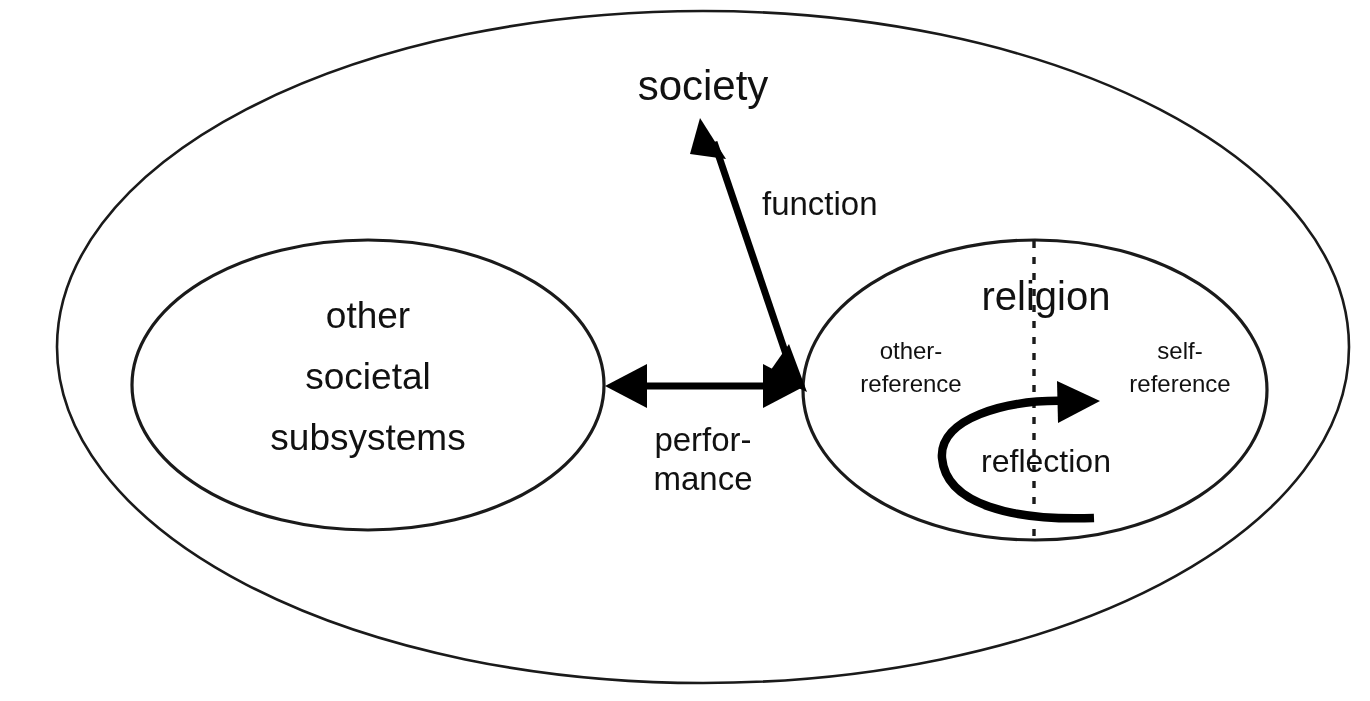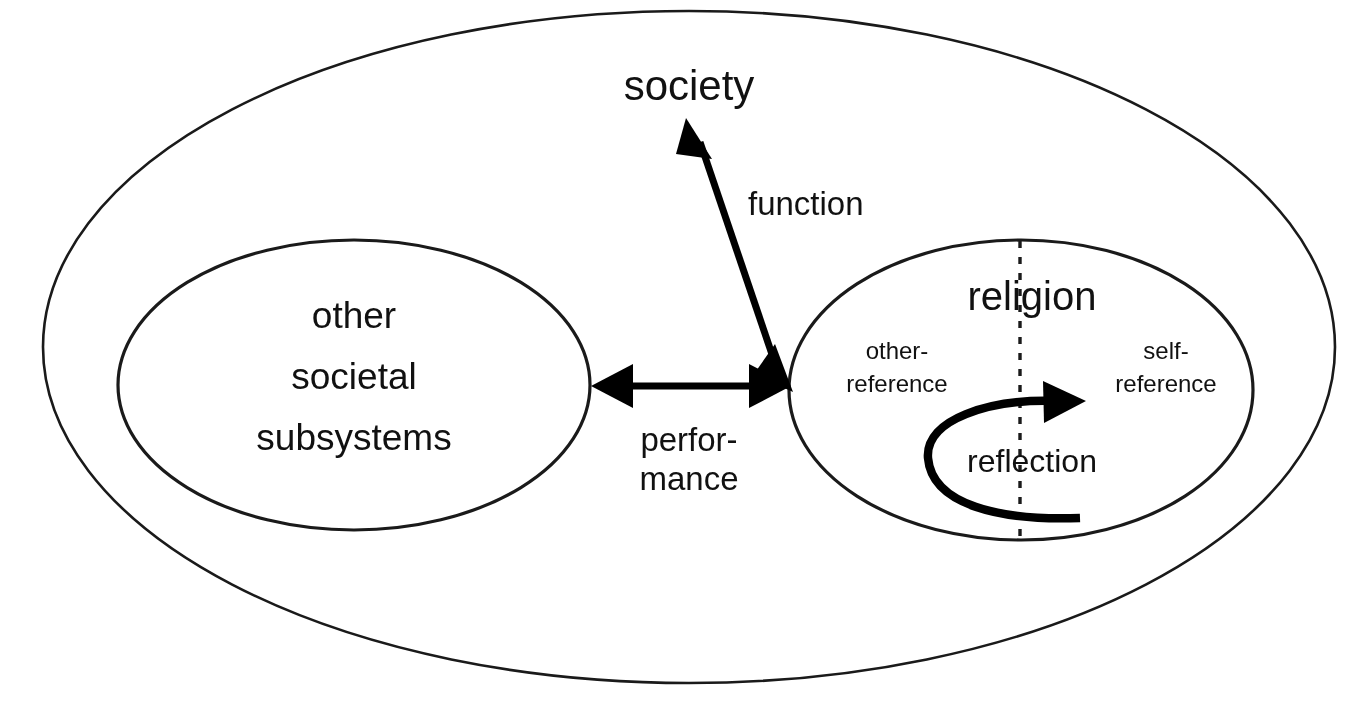--- a/index.html
+++ b/index.html
@@ -12,20 +12,21 @@
     width: 1370px;
     height: 701px;
     font-family: "Liberation Sans", sans-serif;
     overflow: hidden;
   }
   #diagram-root {
     position: relative;
     width: 1306px;
     height: 701px;
     background: #ffffff;
+    padding-left: 14px;
   }
   svg.figure {
     display: block;
     width: 1370px;
     height: 701px;
   }
   .ellipse-shape {
     fill: none;
     stroke: #1a1a1a;
   }

